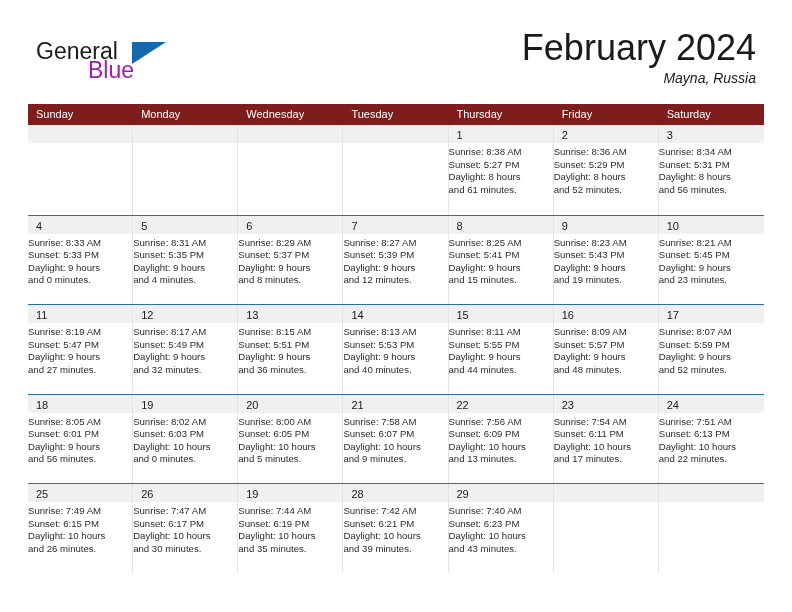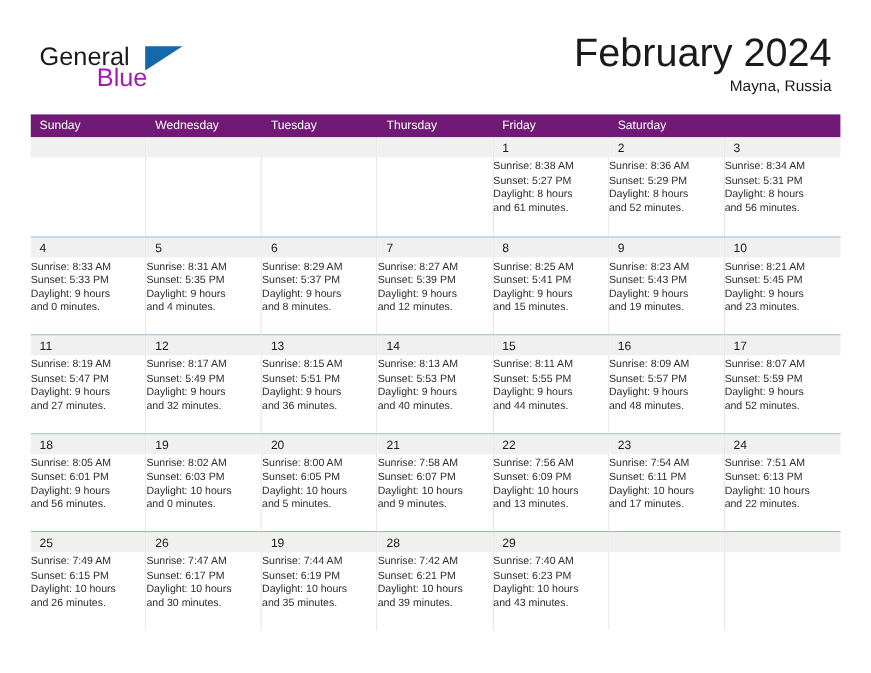--- a/index.html
+++ b/index.html
@@ -73,34 +73,35 @@
     color: #1a1a1a;
     line-height: 32px;
     white-space: nowrap;
   }
   .cal-sub {
     margin-top: 5px;
     font-size: 14px;
     color: #1a1a1a;
     line-height: 18px;
     white-space: nowrap;
+    font-style: italic;
   }
 
   
   .grid {
     position: absolute;
     left: 28px;
     top: 104px;
     width: 736px;
   }
   .weekdays {
     display: flex;
     width: 736px;
     height: 21px;
-    background: #701a75;
+    background: #7f1d1d;
   }
   .weekday {
     width: 105.14px;
     box-sizing: border-box;
     padding-left: 8px;
     color: #ffffff;
     font-size: 11px;
     line-height: 21px;
     white-space: nowrap;
   }
@@ -165,20 +166,21 @@
     <div class="title-block">
       <div class="cal-title">February 2024</div>
       <div class="cal-sub">Mayna, Russia</div>
     </div>
 
   </div>
 
   <div class="grid">
     <div class="weekdays">
         <div class="weekday">Sunday</div>
+        <div class="weekday">Monday</div>
         <div class="weekday">Wednesday</div>
         <div class="weekday">Tuesday</div>
         <div class="weekday">Thursday</div>
         <div class="weekday">Friday</div>
         <div class="weekday">Saturday</div>
       </div>
     <div>
         <div class="week first">
           <div class="cell empty">
             <div class="daynum-strip"><span class="daynum"></span></div>

